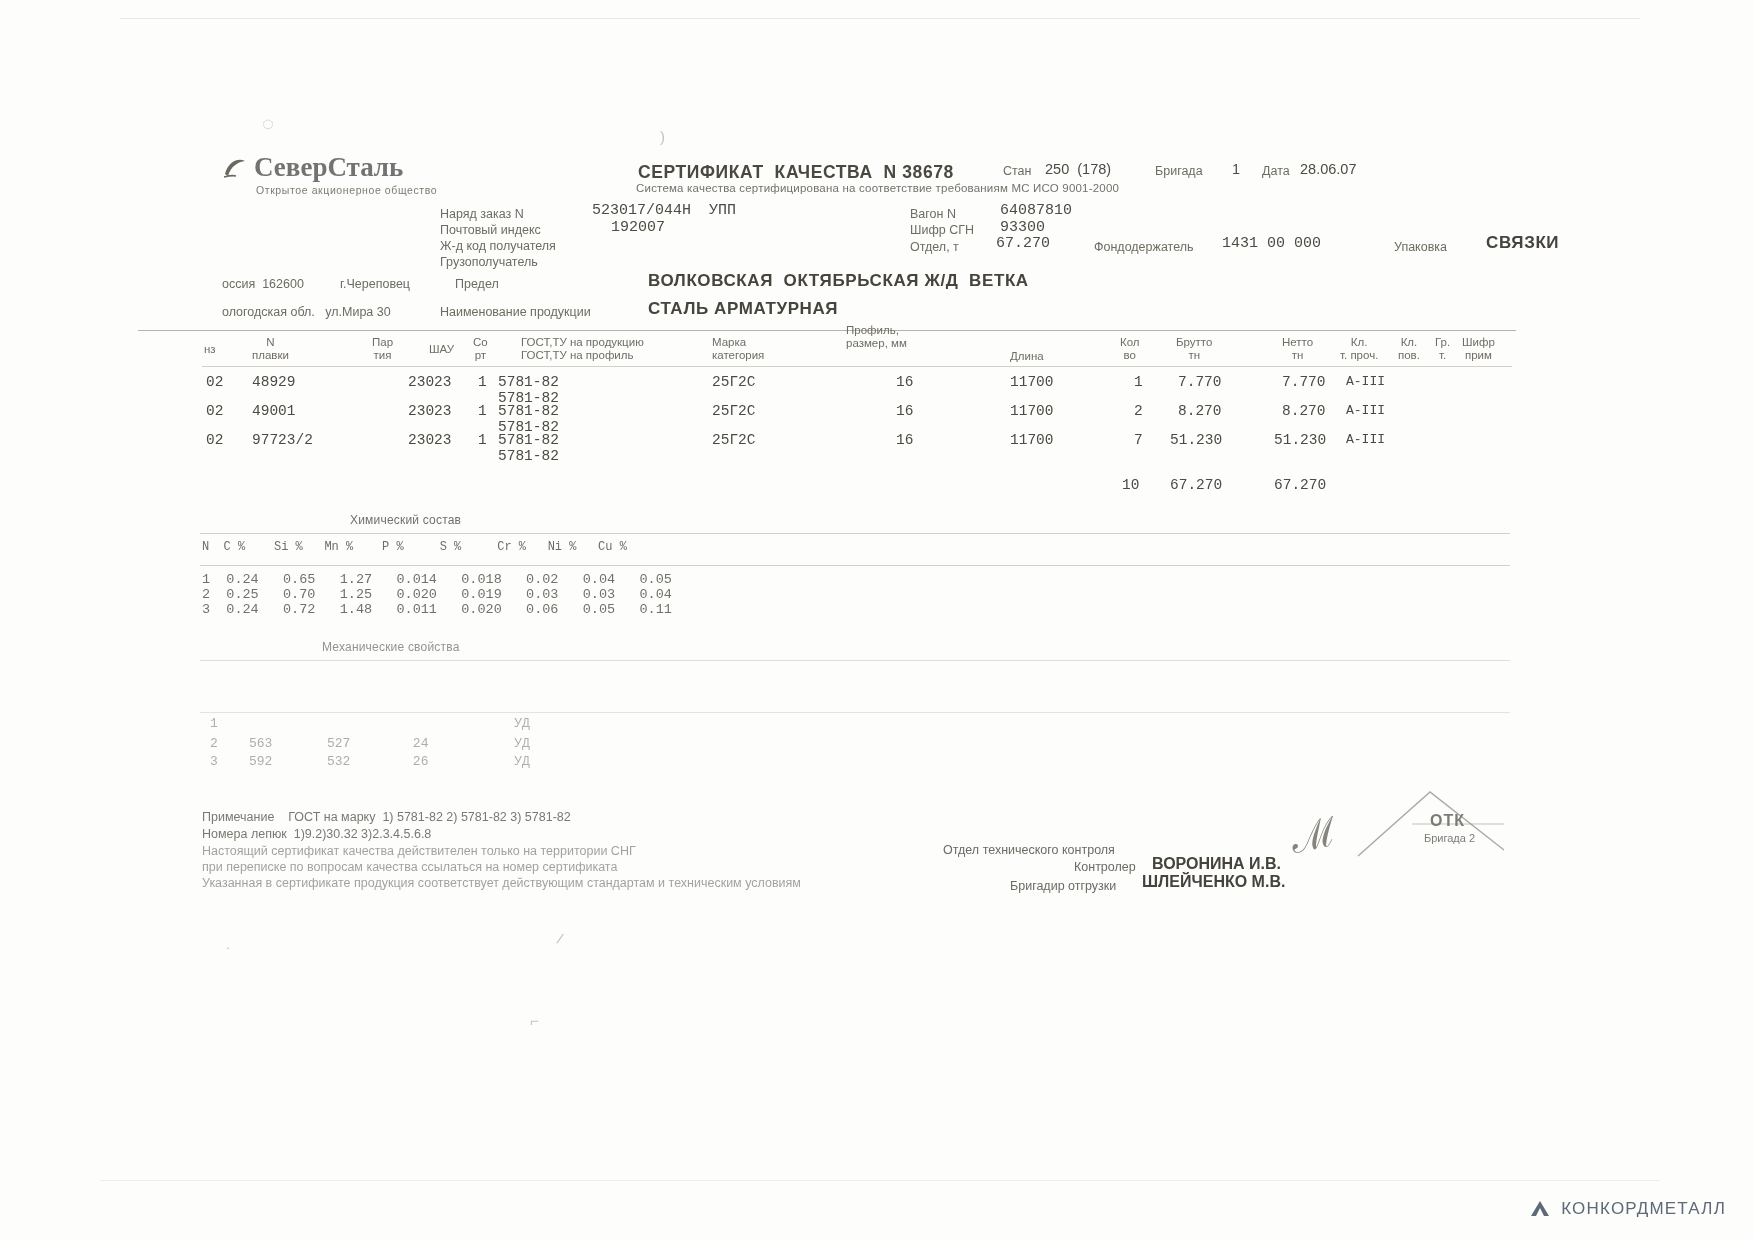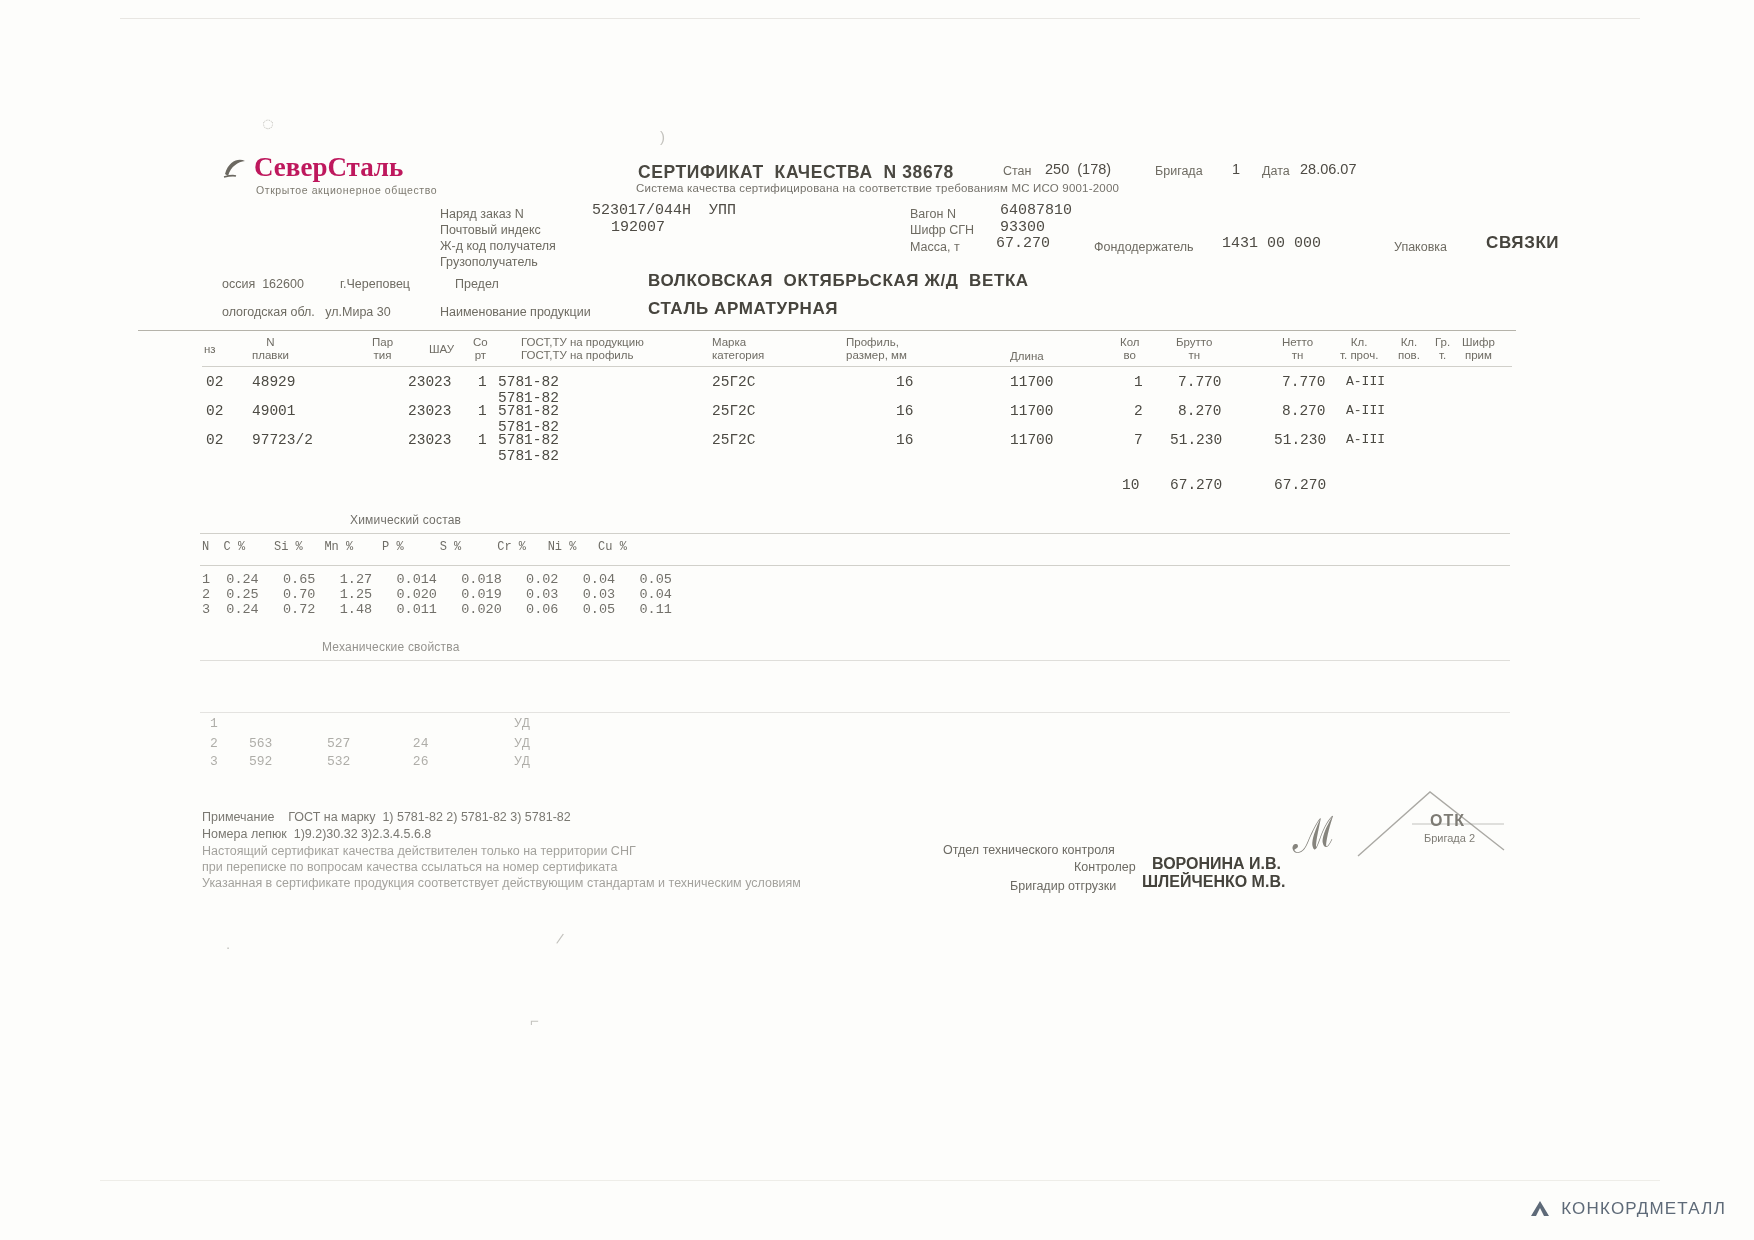--- a/index.html
+++ b/index.html
@@ -48,21 +48,21 @@
     width: 26px; height: 26px;
     position: relative;
     flex: 0 0 auto;
   }
   .logo-mark svg { display:block; }
   .logo-name {
     font-family: "Liberation Serif", serif;
     font-weight: bold;
     font-size: 27px;
     letter-spacing: 0px;
-    color: #be185d;
+    color: #737373;
     white-space: nowrap;
   }
   .logo-sub {
     margin-top: 1px;
     margin-left: 34px;
     font-size: 10.5px;
     letter-spacing: 0.6px;
     color: #7d7a70;
     white-space: nowrap;
   }
@@ -282,21 +282,21 @@
 
   <div class="t lbl" style="left:440px; top:240px;">Ж-д код получателя</div>
   <div class="t lbl" style="left:440px; top:256px;">Грузополучатель</div>
 
   <div class="t lbl" style="left:910px; top:208px;">Вагон N</div>
   <div class="t val mono" style="left:1000px; top:203px;">64087810</div>
 
   <div class="t lbl" style="left:910px; top:224px;">Шифр СГН</div>
   <div class="t val mono" style="left:1000px; top:220px;">93300</div>
 
-  <div class="t lbl" style="left:910px; top:241px;">Масса, т</div>
+  <div class="t lbl" style="left:910px; top:241px;">Отдел, т</div>
   <div class="t val mono" style="left:996px; top:236px;">67.270</div>
 
   <div class="t lbl" style="left:1094px; top:241px;">Фондодержатель</div>
   <div class="t val mono" style="left:1222px; top:236px;">1431 00 000</div>
 
   <div class="t lbl" style="left:1394px; top:241px;">Упаковка</div>
   <div class="t big" style="left:1486px; top:234px;">СВЯЗКИ</div>
 
   <div class="t lbl" style="left:222px; top:278px;">оссия  162600</div>
   <div class="t lbl" style="left:340px; top:278px;">г.Череповец</div>
@@ -315,21 +315,21 @@
 плавки</div>
   <div class="mt-head" style="left:372px; top:336px;">Пар
 тия</div>
   <div class="mt-head" style="left:429px; top:343px;">ШАУ</div>
   <div class="mt-head" style="left:473px; top:336px;">Со
 рт</div>
   <div class="mt-head" style="left:521px; top:336px; text-align:left;">ГОСТ,ТУ на продукцию
 ГОСТ,ТУ на профиль</div>
   <div class="mt-head" style="left:712px; top:336px; text-align:left;">Марка
 категория</div>
-  <div class="mt-head" style="left:846px; top:336px; text-align:left;">Профиль,
+  <div class="mt-head" style="left:846px; top:324px; text-align:left;">Профиль,
 размер, мм</div>
   <div class="mt-head" style="left:1010px; top:350px;">Длина</div>
   <div class="mt-head" style="left:1120px; top:336px;">Кол
 во</div>
   <div class="mt-head" style="left:1176px; top:336px;">Брутто
 тн</div>
   <div class="mt-head" style="left:1282px; top:336px;">Нетто
 тн</div>
   <div class="mt-head" style="left:1340px; top:336px;">Кл.
 т. проч.</div>

